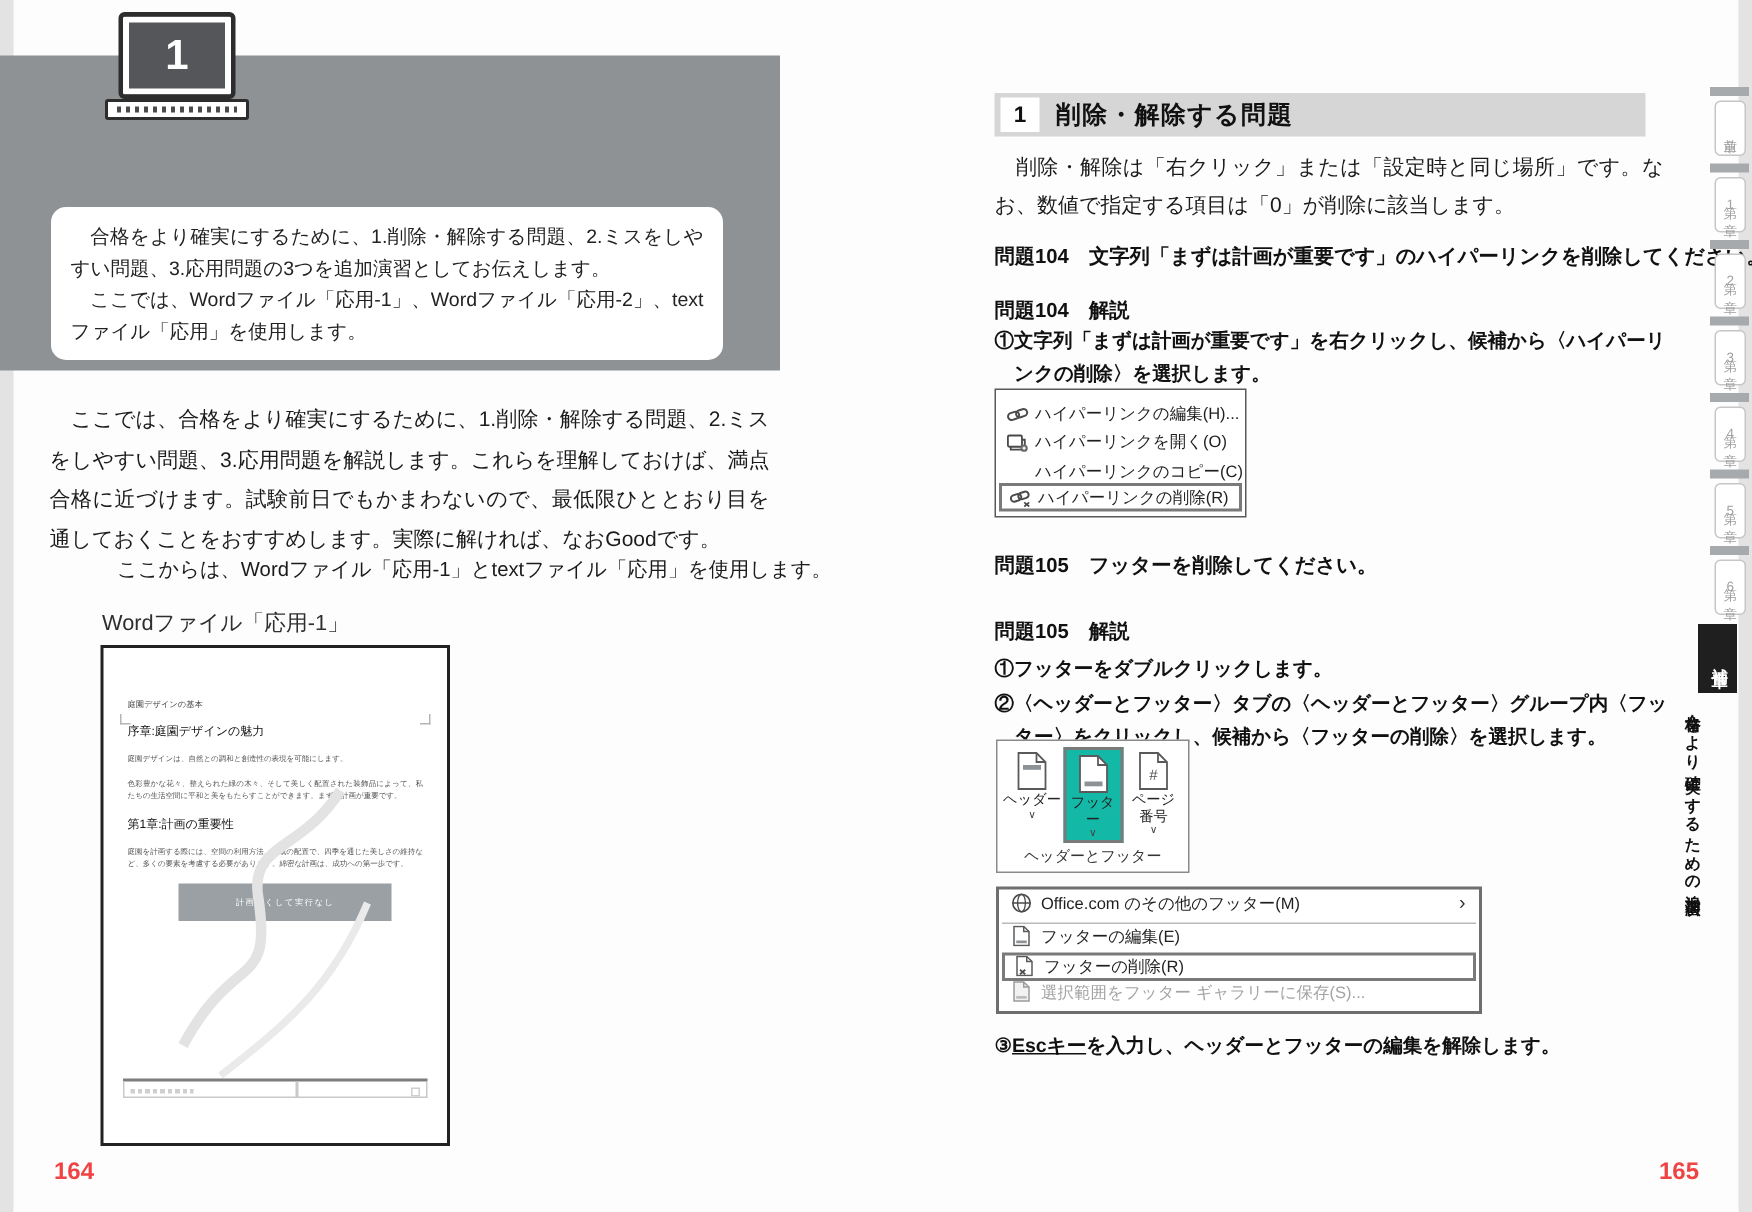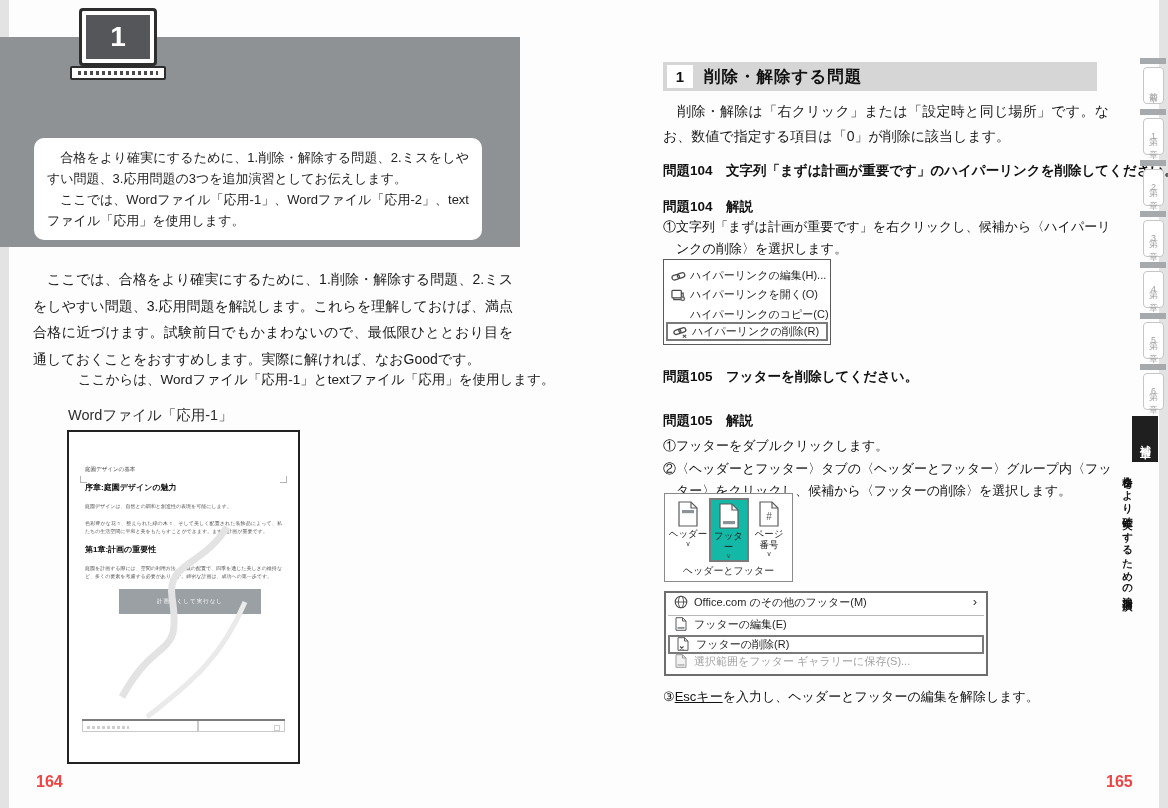--- a/index.html
+++ b/index.html
@@ -24,21 +24,21 @@
   .body-text{position:absolute;left:33px;top:266px;width:480px;font-size:14px;line-height:26.5px;text-align:justify}
   .usage-note{position:absolute;left:78px;top:371px;font-size:13.5px;font-weight:normal;white-space:nowrap}
   .doc-label{position:absolute;left:68px;top:406px;font-size:14.5px;color:#2e2e2e;white-space:nowrap}
 
   .doc-preview{position:absolute;left:67px;top:430px;width:233px;height:334px;background:#fff;border:2px solid #222;
                padding:34px 16px 0;overflow:hidden}
   .dp-corner{position:absolute;width:7px;height:7px;border-color:#b5b5b5 !important}
   .dp-c-l{left:11px;top:44px;border-left:1px solid;border-bottom:1px solid}
   .dp-c-r{right:11px;top:44px;border-right:1px solid;border-bottom:1px solid}
   .dp-title{font-size:5.5px;color:#444;margin-bottom:9px;font-weight:normal}
-  .dp-h{font-size:8px;font-weight:bold;color:#101010;margin-bottom:9px}
+  .dp-h{font-size:8px;font-weight:normal;color:#101010;margin-bottom:9px}
   .dp-p{font-size:5px;line-height:8.5px;color:#555;margin-bottom:8px;text-align:justify}
   .dp-quote{width:142px;margin:3px 0 0 34px;background:#9aa0a4;color:#fff;font-size:5.5px;text-align:center;
             padding:9px 0;letter-spacing:1px}
   .dp-footer{position:absolute;left:13px;right:13px;bottom:30px;border-top:2px solid #7d7d7d;display:flex;height:13px}
   .dp-cell{border:1px solid #c9c9c9;border-top:none;position:relative}
   .dp-cell.c1{flex:1.15}.dp-cell.c2{flex:0.85}
   .dp-cell.c1::after{content:"";position:absolute;left:4px;top:5px;width:42px;height:2.5px;
                      background:repeating-linear-gradient(90deg,#cfcfcf 0 3px,transparent 3px 5px)}
   .dp-cell.c2::after{content:"";position:absolute;right:4px;top:4px;width:4px;height:4px;border:1px solid #cfcfcf}
   .wm{position:absolute;left:18px;top:70px;pointer-events:none}
@@ -47,21 +47,21 @@
   .pn-l{left:36px;top:773px}
   .pn-r{left:1106px;top:773px}
 
   
   .section-bar{position:absolute;left:663px;top:62px;width:434px;height:29px;background:#d6d6d6;display:flex;align-items:center}
   .section-num{width:26px;height:23px;background:#fff;margin-left:4px;display:flex;align-items:center;justify-content:center;
                font-weight:bold;font-size:15px;color:#111}
   .section-title{margin-left:11px;font-weight:bold;font-size:16.5px;letter-spacing:1px;color:#111}
   .r-intro{position:absolute;left:663px;top:99px;width:446px;font-size:14px;line-height:25px;text-align:justify}
   .q-line{position:absolute;left:663px;font-size:13.5px;font-weight:bold;white-space:nowrap;color:#111}
-  .q-step{position:absolute;left:663px;width:454px;font-size:13px;font-weight:normal;line-height:21.5px;
+  .q-step{position:absolute;left:663px;width:454px;font-size:13px;font-weight:bold;line-height:21.5px;
           padding-left:13px;text-indent:-13px;color:#111}
   .esc-key{text-decoration:underline}
 
   .ctx-menu{position:absolute;left:663px;top:259px;width:168px;background:#fff;border:1px solid #595959;padding:3px 2px}
   .menu-row{display:flex;align-items:flex-end;height:19.5px;font-size:11px;color:#1f1f1f;white-space:nowrap}
   .menu-ic{width:24px;min-width:24px;display:flex;justify-content:center;align-items:center}
   .menu-row.hl{border:2px solid #7a7a7a}
 
   .ribbon{position:absolute;left:664px;top:493px;width:129px;height:89px;background:#fff;border:1px solid #8a8a8a;
           display:flex;flex-direction:column}

